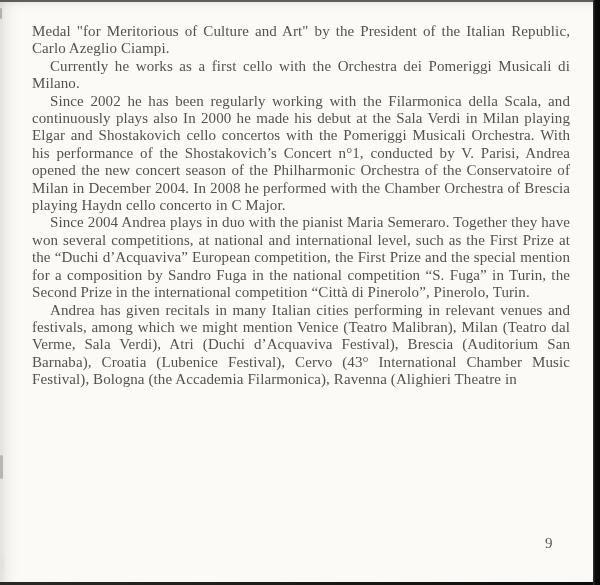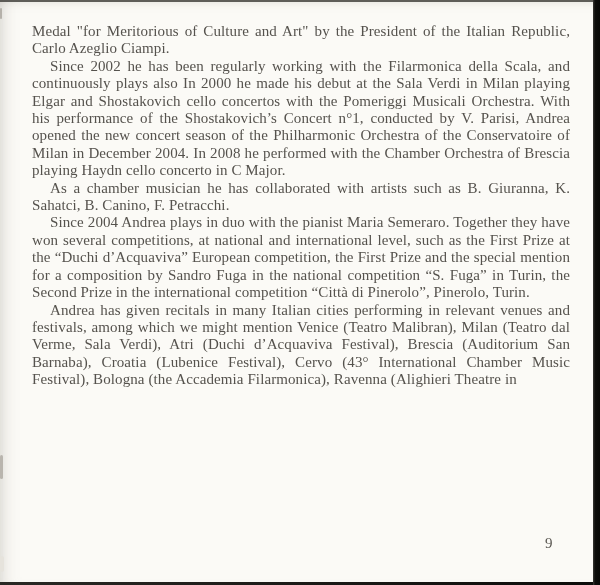--- a/index.html
+++ b/index.html
@@ -96,22 +96,22 @@
     border-radius: 2px;
   }
 </style>
 </head>
 <body>
 
 <div class="scan-page">
 
   <div class="body-text">
     <p class="no-indent">Medal "for Meritorious of Culture and Art" by the President of the Italian Republic, Carlo Azeglio Ciampi.</p>
+    <p>Currently he works as a first cello with the Orchestra dei Pomeriggi Musicali di Milano.</p>
     <p>Since 2002 he has been regularly working with the Filarmonica della Scala, and continuously plays also In 2000 he made his debut at the Sala Verdi in Milan playing Elgar and Shostakovich cello concertos with the Pomeriggi Musicali Orchestra. With his performance of the Shostakovich’s Concert n°1, conducted by V. Parisi, Andrea opened the new concert season of the Philharmonic Orchestra of the Conservatoire of Milan in December 2004. In 2008 he performed with the Chamber Orchestra of Brescia playing Haydn cello concerto in C Major.</p>
-    <p>As a chamber musician he has collaborated with artists such as B. Giuranna, K. Sahatci, B. Canino, F. Petracchi.</p>
     <p>Since 2004 Andrea plays in duo with the pianist Maria Semeraro. Together they have won several competitions, at national and international level, such as the First Prize at the “Duchi d’Acquaviva” European competition, the First Prize and the special mention for a composition by Sandro Fuga in the national competition “S. Fuga” in Turin, the Second Prize in the international competition “Città di Pinerolo”, Pinerolo, Turin.</p>
     <p>Andrea has given recitals in many Italian cities performing in relevant venues and festivals, among which we might mention Venice (Teatro Malibran), Milan (Teatro dal Verme, Sala Verdi), Atri (Duchi d’Acquaviva Festival), Brescia (Auditorium San Barnaba), Croatia (Lubenice Festival), Cervo (43° International Chamber Music Festival), Bologna (the Accademia Filarmonica), Ravenna (Alighieri Theatre in</p>
   </div>
 
   <div class="page-number">9</div>
 
   <div class="mark-left-top"></div>
   <div class="mark-left-mid"></div>
   <div class="mark-left-bottom"></div>
   <div class="edge-top"></div>

